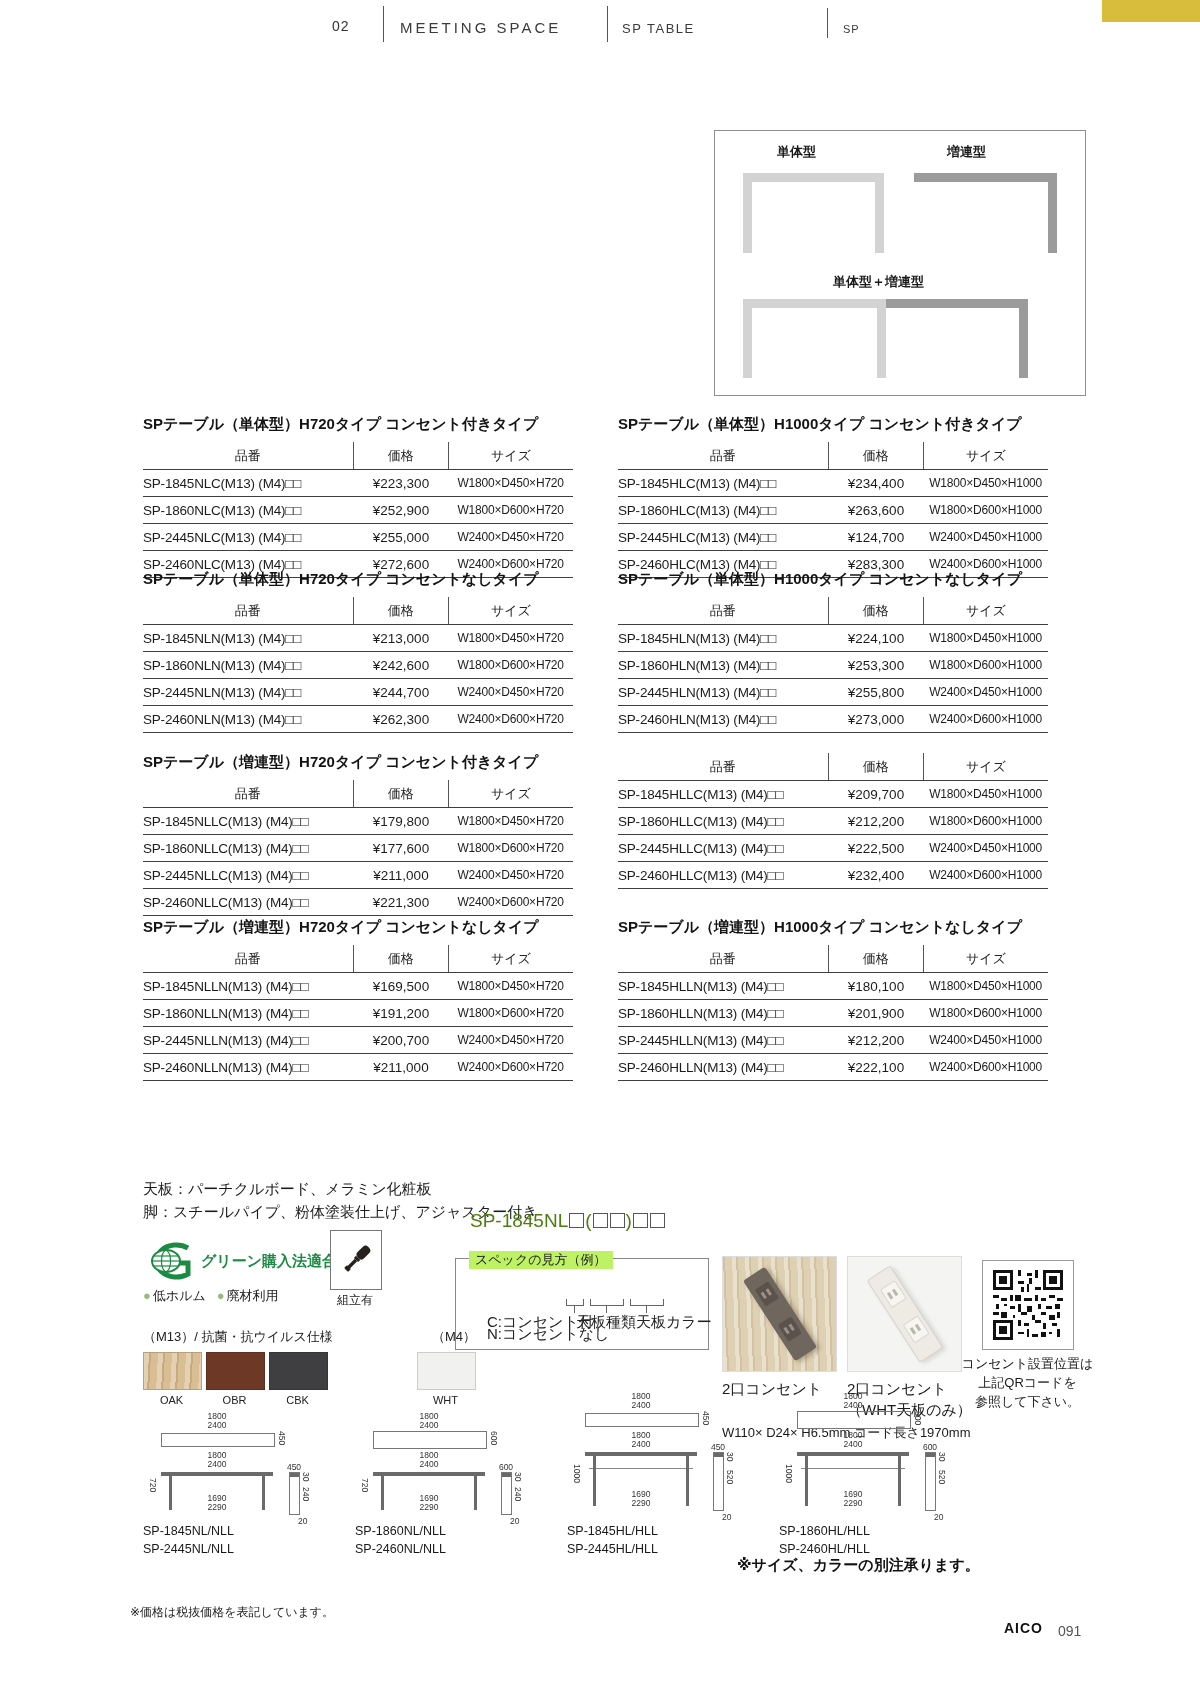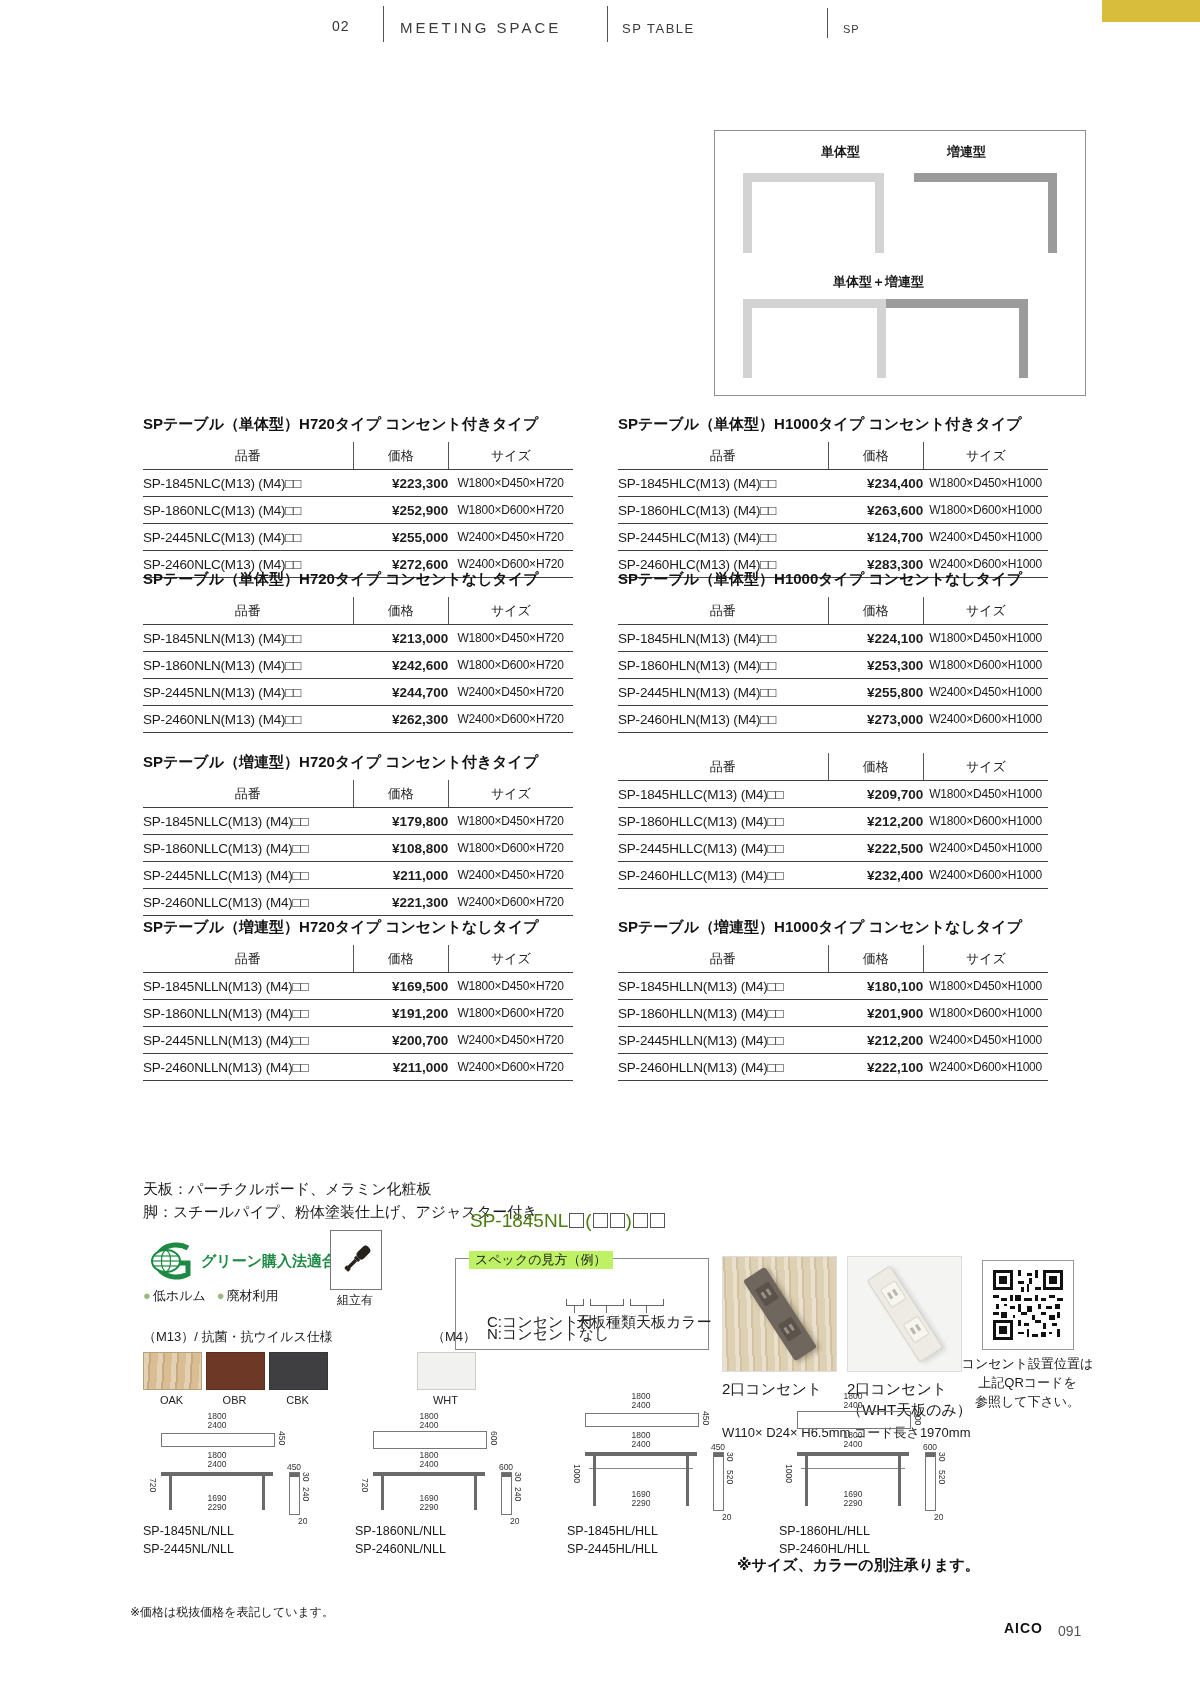--- a/index.html
+++ b/index.html
@@ -21,21 +21,21 @@
   
   .ptable{position:absolute;width:430px;}
   .ptable .ttl{font-size:15px;font-weight:700;white-space:nowrap;margin-bottom:8px;color:#141414;}
   .thead{display:flex;align-items:stretch;height:27px;border-bottom:1.5px solid #3e3e3e;}
   .thead span{display:flex;align-items:center;justify-content:center;font-size:13px;color:#222;}
   .hc-part{width:49%;}
   .hc-price{width:22%;border-left:1px solid #555;border-right:1px solid #555;}
   .hc-size{width:29%;}
   .t-row{display:flex;align-items:center;height:26px;border-bottom:1.5px solid #3e3e3e;font-size:13.5px;}
   .c-part{width:49%;letter-spacing:-0.2px;white-space:nowrap;}
-  .c-price{width:22%;text-align:right;font-weight:700;}
+  .c-price{width:22%;text-align:center;font-weight:400;}
   .c-size{width:29%;text-align:center;font-size:12px;letter-spacing:-0.2px;white-space:nowrap;}
   
   .note{position:absolute;left:143px;font-size:15px;color:#1a1a1a;white-space:nowrap;}
   
   .green-txt{position:absolute;left:201px;top:1252px;font-size:15px;font-weight:700;color:#1d8a43;white-space:nowrap;}
   .eco-tags{position:absolute;left:143px;top:1287px;font-size:13px;color:#222;white-space:nowrap;}
   .eco-dot{color:#9cb87c;margin-right:2px;}
   .asm-box{position:absolute;left:330px;top:1230px;width:50px;height:58px;border:1px solid #777;
            display:flex;align-items:center;justify-content:center;background:#fff;}
   .asm-cap{position:absolute;left:330px;top:1292px;width:50px;text-align:center;font-size:12px;color:#222;}
@@ -103,21 +103,21 @@
   <div class="hdr-num">02</div>
   <div class="vline" style="left:383px;top:6px;height:36px;"></div>
   <div class="hdr-sec">MEETING SPACE</div>
   <div class="vline" style="left:607px;top:6px;height:36px;"></div>
   <div class="hdr-sub">SP TABLE</div>
   <div class="vline" style="left:827px;top:8px;height:30px;"></div>
   <div class="hdr-ser">SP</div>
   <div class="ytab" style="background-color: rgb(216, 188, 60);"></div>
 
   <div id="diagram">
-    <div class="dlabel" style="left:62px;top:12px;margin-left:44px;">単体型</div>
+    <div class="dlabel" style="left:62px;top:12px;">単体型</div>
     <div class="dlabel" style="left:232px;top:12px;">増連型</div>
     <div class="shape" style="left:28px;top:42px;width:141px;height:9px;"></div>
     <div class="shape" style="left:28px;top:42px;width:9px;height:80px;"></div>
     <div class="shape" style="left:160px;top:42px;width:9px;height:80px;"></div>
     <div class="shape dark" style="left:199px;top:42px;width:143px;height:9px;"></div>
     <div class="shape dark" style="left:333px;top:42px;width:9px;height:80px;"></div>
     <div class="dlabel" style="left:118px;top:142px;">単体型＋増連型</div>
     <div class="shape" style="left:28px;top:168px;width:143px;height:9px;"></div>
     <div class="shape" style="left:28px;top:168px;width:9px;height:79px;"></div>
     <div class="shape" style="left:162px;top:168px;width:9px;height:79px;"></div>
@@ -195,21 +195,21 @@
       <span class="hc-size">サイズ</span>
     </div>
     <div>
         <div class="t-row">
           <span class="c-part">SP-1845NLLC(M13) (M4)□□</span>
           <span class="c-price">¥179,800</span>
           <span class="c-size">W1800×D450×H720</span>
         </div>
         <div class="t-row">
           <span class="c-part">SP-1860NLLC(M13) (M4)□□</span>
-          <span class="c-price">¥108,800</span>
+          <span class="c-price">¥177,600</span>
           <span class="c-size">W1800×D600×H720</span>
         </div>
         <div class="t-row">
           <span class="c-part">SP-2445NLLC(M13) (M4)□□</span>
           <span class="c-price">¥211,000</span>
           <span class="c-size">W2400×D450×H720</span>
         </div>
         <div class="t-row">
           <span class="c-part">SP-2460NLLC(M13) (M4)□□</span>
           <span class="c-price">¥221,300</span>

